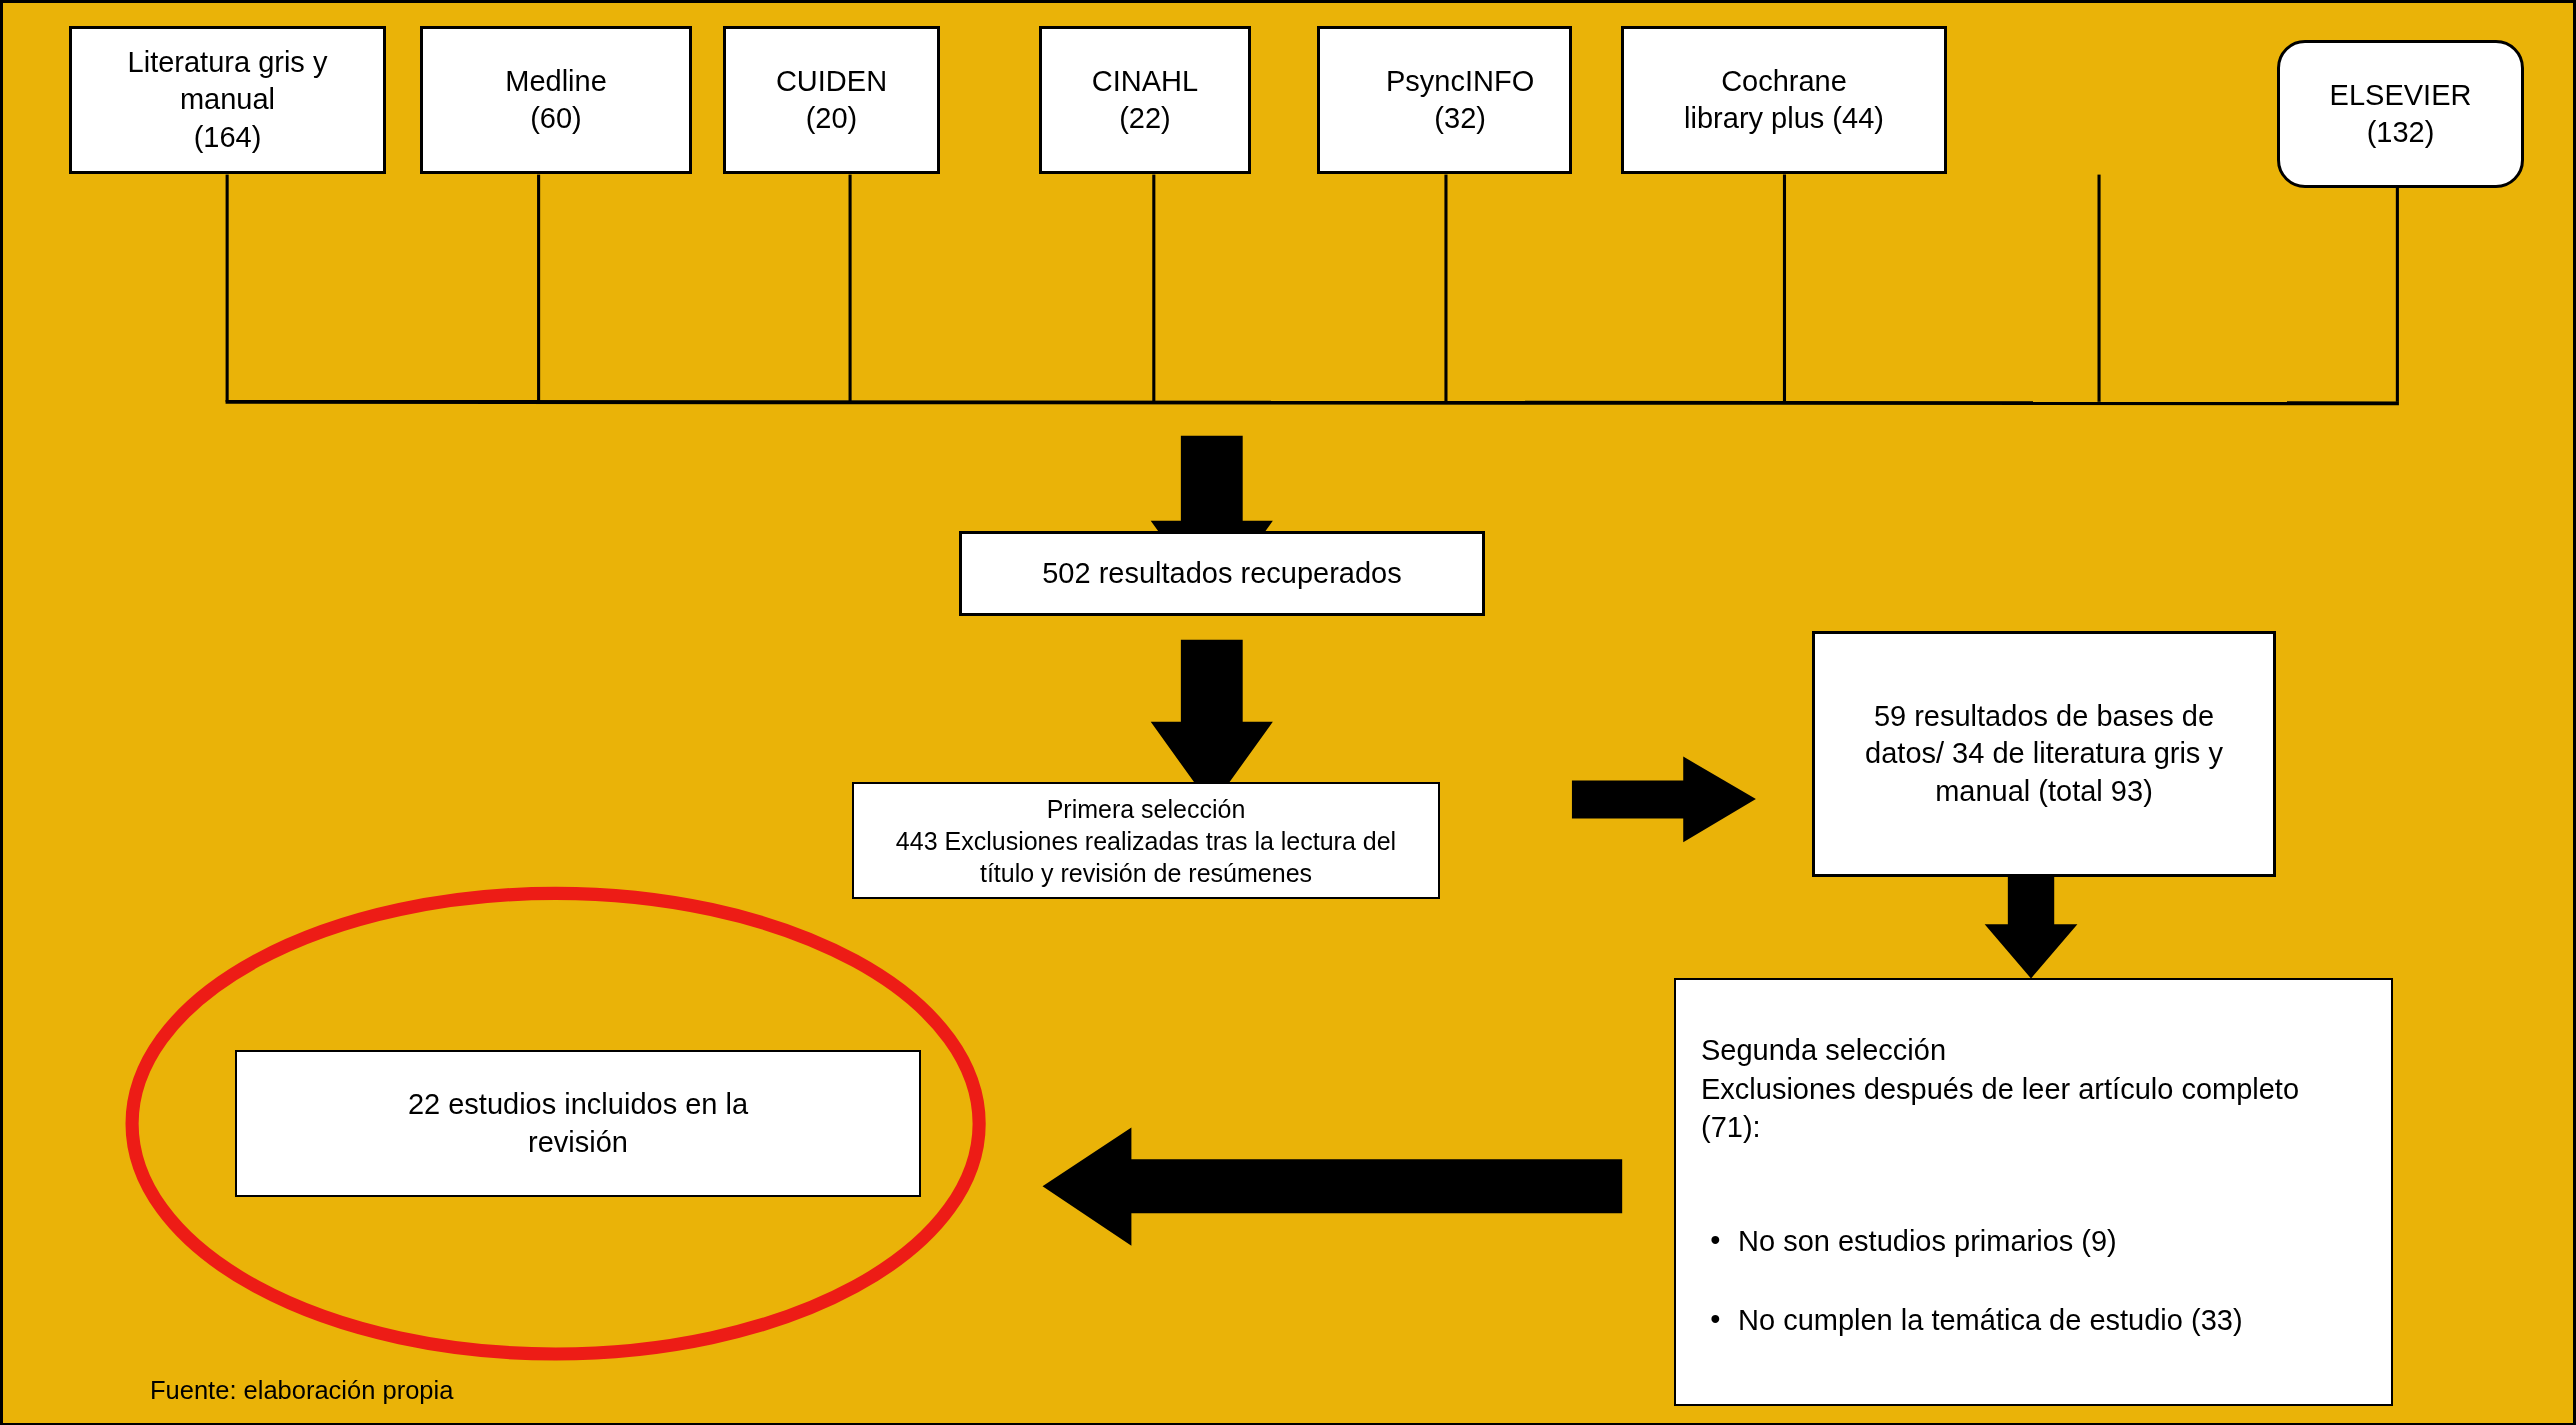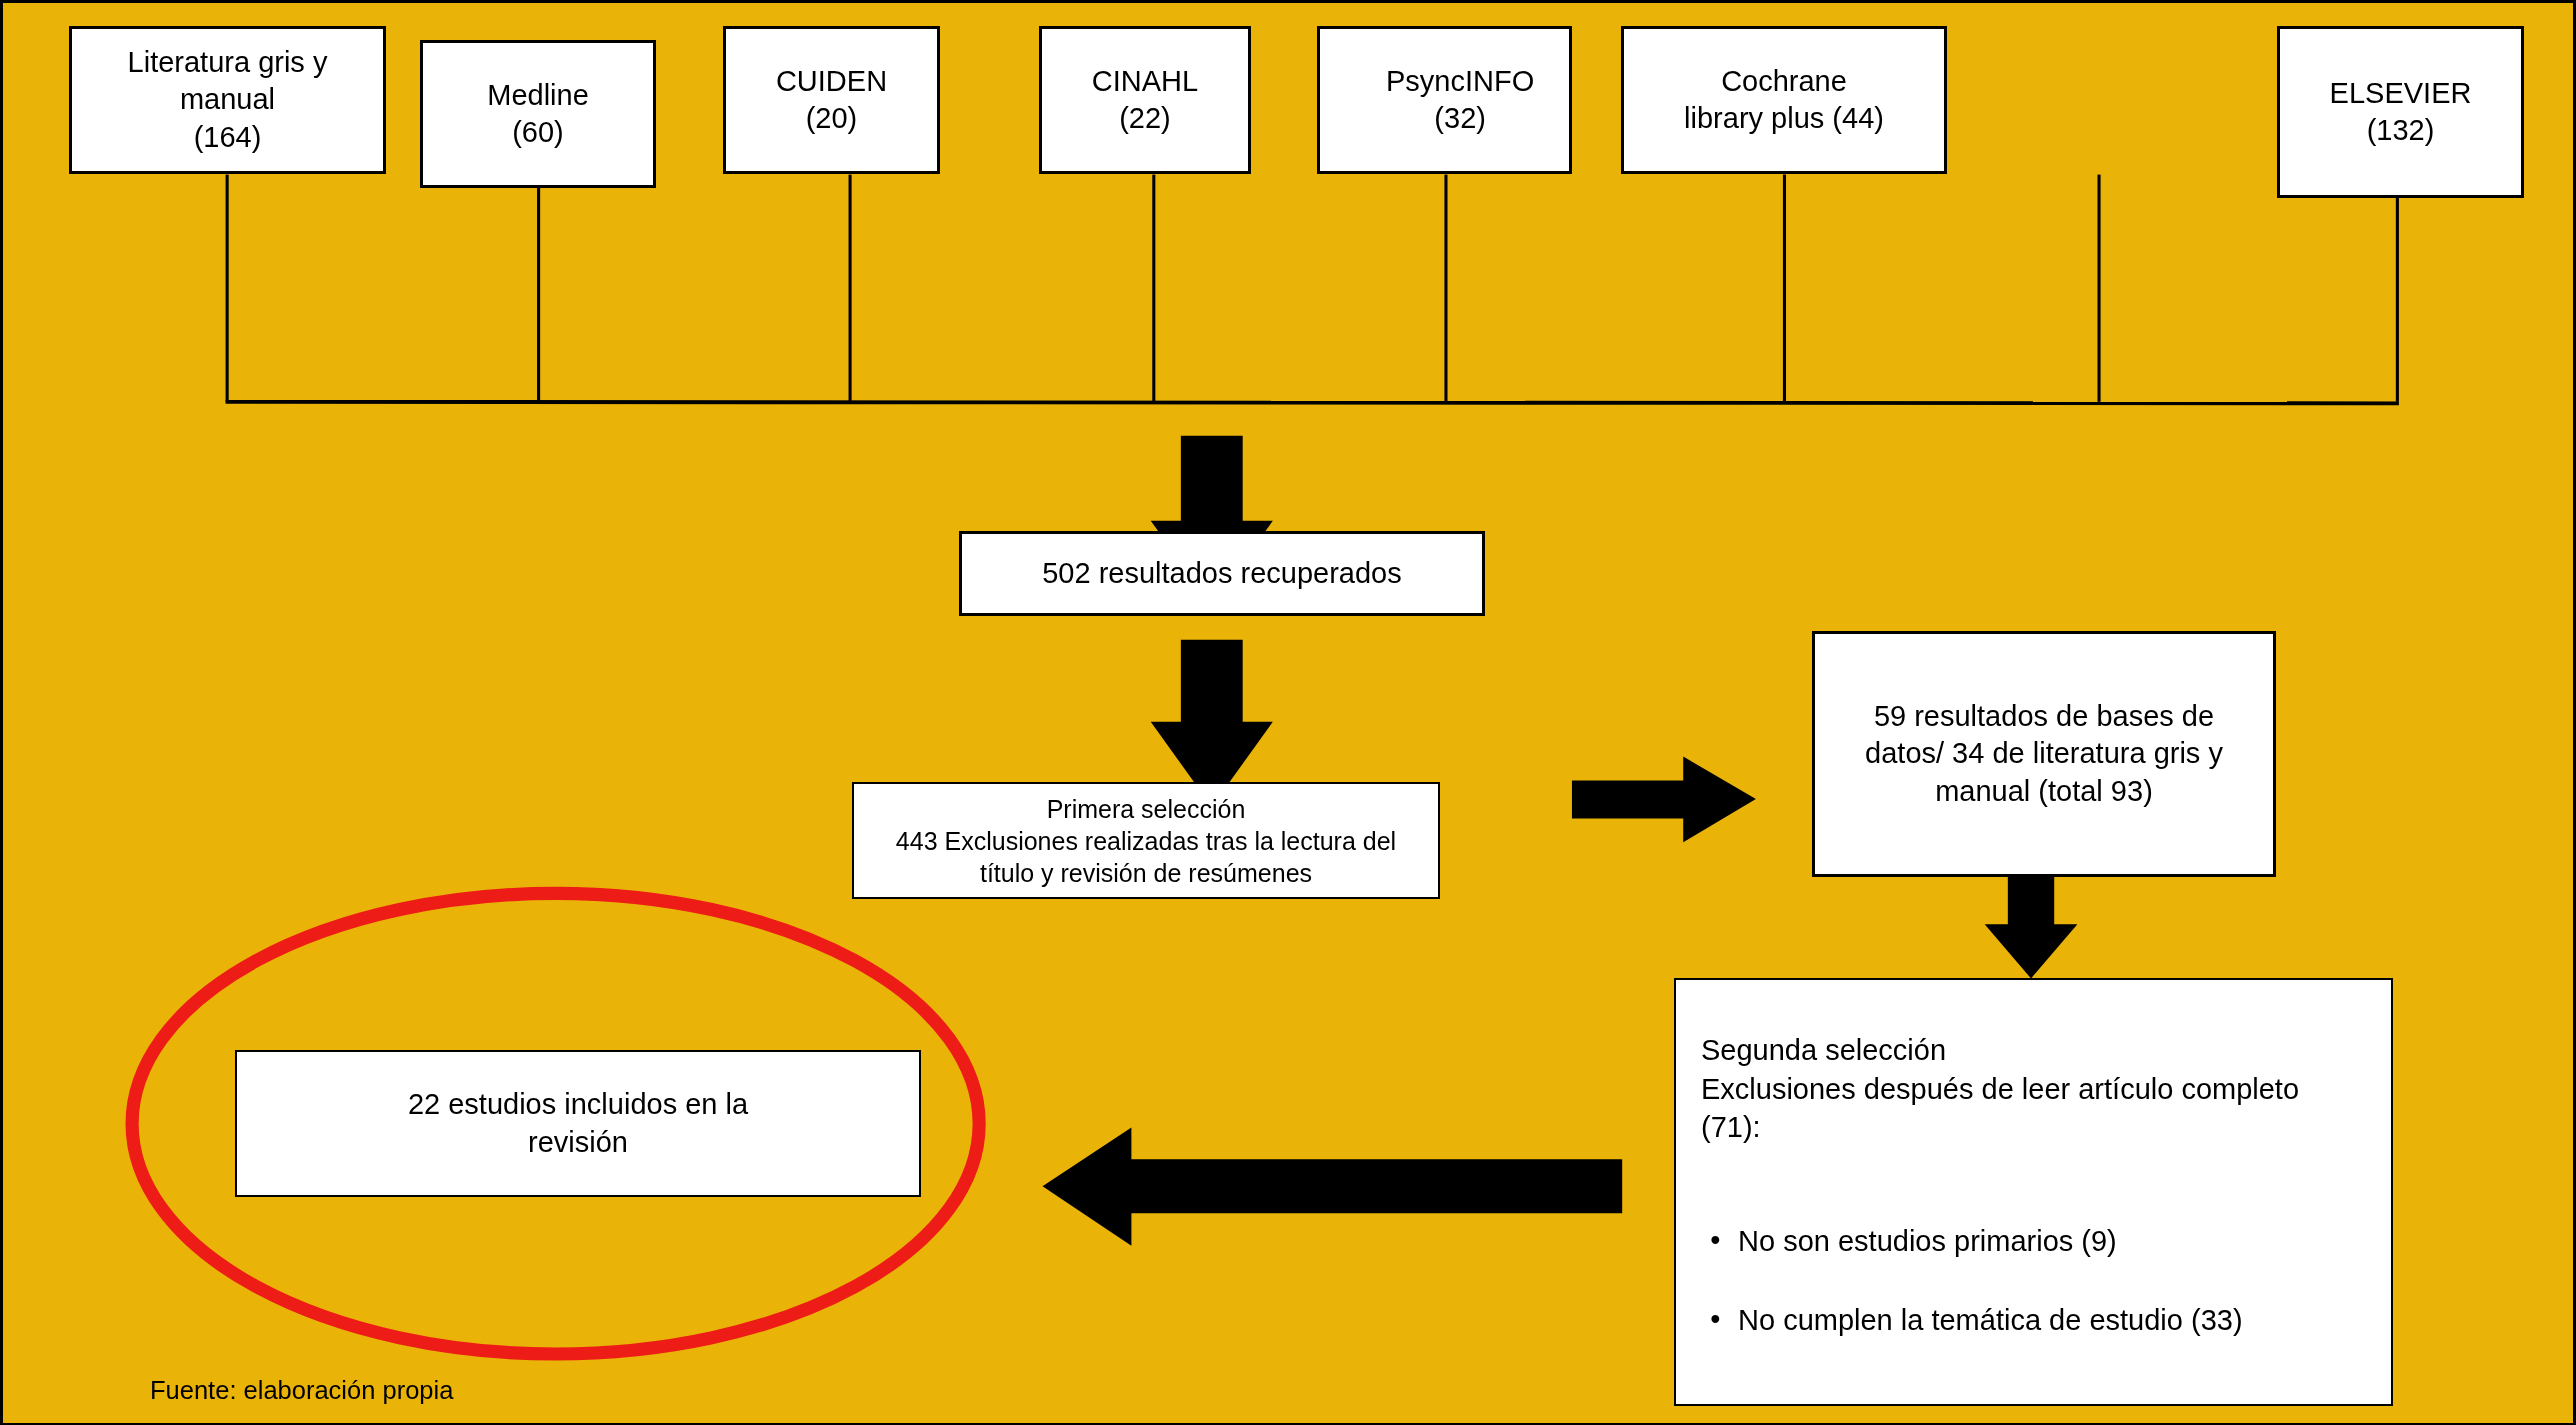--- a/index.html
+++ b/index.html
@@ -108,37 +108,37 @@
 
     <polygon fill="#000000" points="2095,1496 2095,1566 1460,1566 1460,1608 1345,1531 1460,1455 1460,1496"></polygon>
 
     <ellipse cx="715" cy="1450" rx="548" ry="298" fill="none" stroke="#ED1C16" stroke-width="17"></ellipse>
   </svg>
 
   <div class="flow-box" style="left:66px; top:23px; width:317px; height:148px;">Literatura gris y
 manual
 (164)</div>
 
-  <div class="flow-box" style="left:417px; top:37px; width:236px; height:148px;">Medline
+  <div class="flow-box" style="left:417px; top:23px; width:272px; height:148px;">Medline
 (60)</div>
 
   <div class="flow-box" style="left:720px; top:23px; width:217px; height:148px;">CUIDEN
 (20)</div>
 
   <div class="flow-box" style="left:1036px; top:23px; width:212px; height:148px;">CINAHL
 (22)</div>
 
   <div class="flow-box" style="left:1314px; top:23px; width:255px; height:148px;padding-left:39px;">PsyncINFO
 (32)</div>
 
   <div class="flow-box" style="left:1618px; top:23px; width:326px; height:148px;">Cochrane
 library plus (44)</div>
 
 
-  <div class="flow-box" style="left:2274px; top:23px; width:247px; height:172px;">ELSEVIER
+  <div class="flow-box" style="left:2274px; top:37px; width:247px; height:148px;border-radius:28px;">ELSEVIER
 (132)</div>
 
   <div class="flow-box" style="left:956px; top:528px; width:526px; height:85px;">502 resultados recuperados</div>
 
   <div class="flow-box thin" style="left:849px; top:779px; width:588px; height:117px; font-size:25px;">Primera selección
 443 Exclusiones realizadas tras la lectura del
 título y revisión de resúmenes</div>
 
   <div class="flow-box" style="left:1809px; top:628px; width:464px; height:246px;">59 resultados de bases de
 datos/ 34 de literatura gris y

